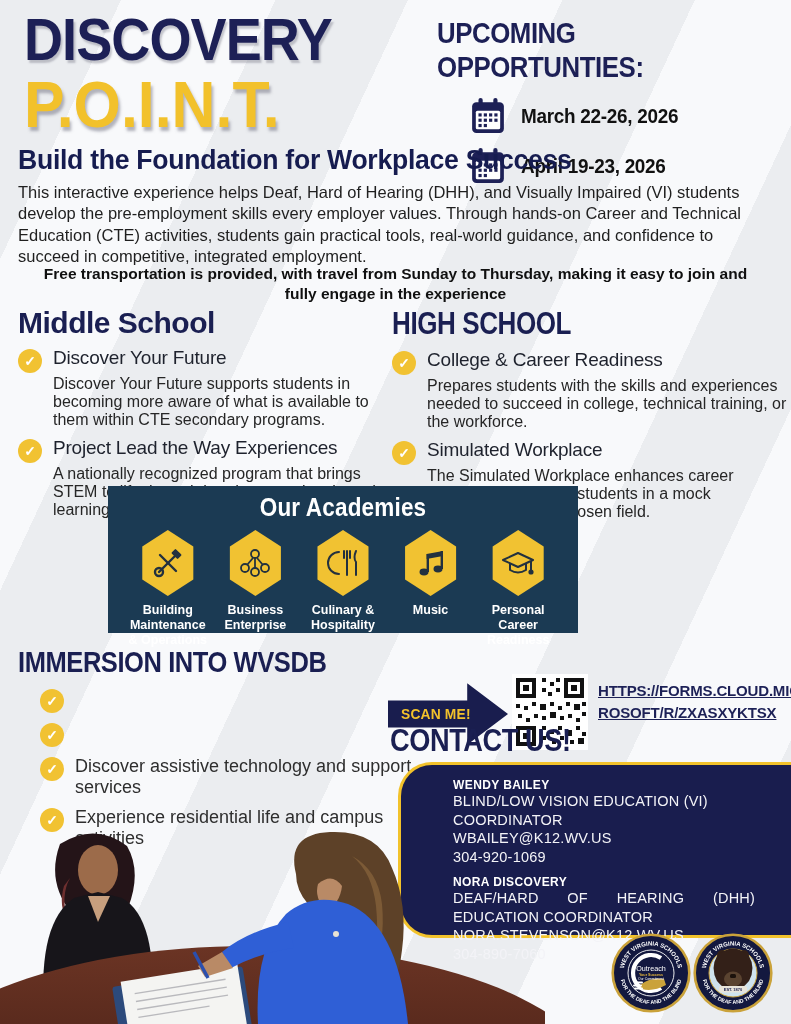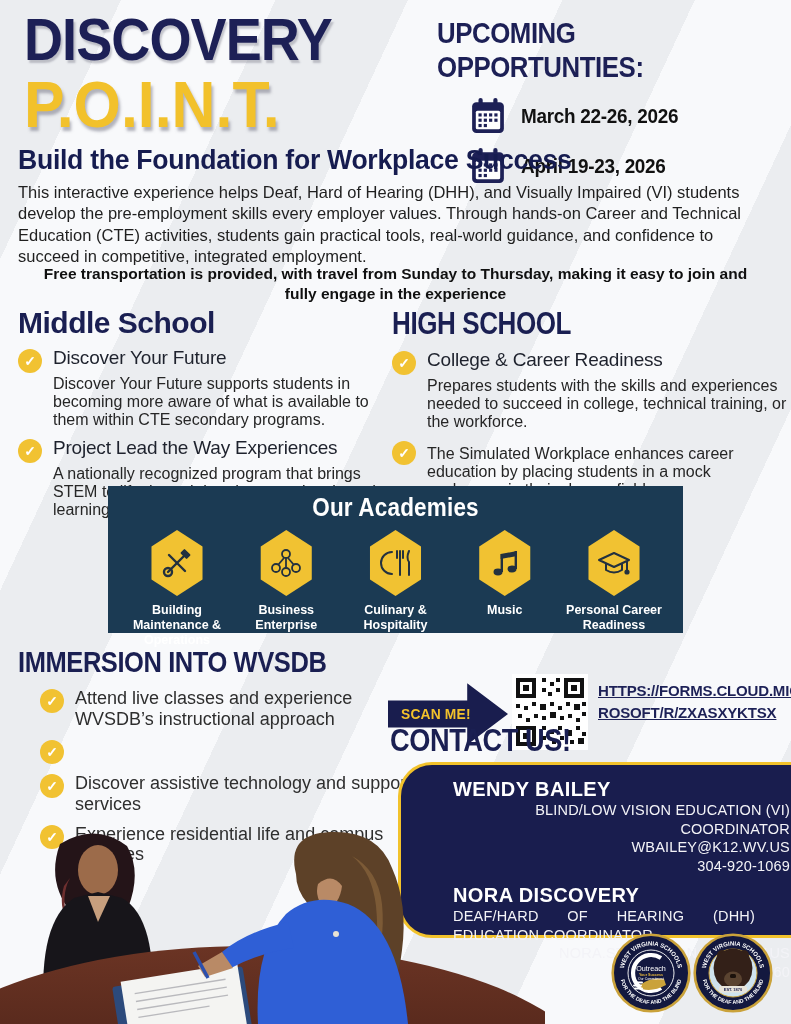--- a/index.html
+++ b/index.html
@@ -43,21 +43,21 @@
   .col-heading-hs{ font-size:31px; font-weight:bold; color:#1a1f52; letter-spacing:-.5px;
     transform:scaleX(.84); transform-origin:left center; }
   .chk-item{ display:flex; margin-top:7px; }
   .chk-icon{ flex:0 0 24px; height:24px; border-radius:50%; background:#f1c232;
     color:#fff; font-size:14px; font-weight:bold; text-align:center; line-height:24px; margin-right:11px; margin-top:2px; }
   .chk-content{ flex:1; }
   .chk-title{ font-size:19px; font-weight:400; color:#1e222d; letter-spacing:-.2px; }
   .chk-body{ font-size:16px; color:#262626; line-height:1.14; margin-top:6px; }
 
   
-  .banner{ position:absolute; left:108px; top:486px; width:575px; height:147px; background:#1b3a53; }
+  .banner{ position:absolute; left:108px; top:486px; width:470px; height:147px; background:#1b3a53; }
   .banner-title{ margin-top:7px; text-align:center; font-size:25px; font-weight:bold; color:#fff; letter-spacing:.2px;
     transform:scaleX(.9); }
   .hex-row{ display:flex; justify-content:space-between; padding:8px 16px 0 16px; }
   .hex-col{ width:106px; display:flex; flex-direction:column; align-items:center; }
   .hex{ width:58px; height:66px; background:#f1c232; clip-path:polygon(50% 0,94% 25%,94% 75%,50% 100%,6% 75%,6% 25%);
     display:flex; align-items:center; justify-content:center; }
   .hex-label{ margin-top:7px; font-size:12.5px; font-weight:bold; color:#fff; text-align:center; line-height:1.2; }
 
   
   .immersion{ position:absolute; left:18px; top:645px; width:396px; }
@@ -76,22 +76,22 @@
   .scan-link{ position:absolute; left:598px; top:680px; width:195px; font-size:15.5px; font-weight:bold;
     color:#1d2157; text-decoration:underline; line-height:1.45; letter-spacing:-.2px;
     transform:scaleX(.97); transform-origin:left top; }
 
   
   .contact-heading{ position:absolute; left:390px; top:722px; font-size:32px; font-weight:bold; color:#1a1f52;
     letter-spacing:-.5px; transform:scaleX(.85); transform-origin:left center; }
   .contact-card{ position:absolute; left:398px; top:762px; width:400px; height:176px; background:#191d4e;
     border:3px solid #f2c22b; border-right:none; border-radius:34px 0 0 34px; padding:13px 8px 10px 52px; color:#fff; }
   .person{ margin-bottom:9px; }
-  .person-name{ font-size:20px; font-weight:bold; letter-spacing:.4px; }
-  .person-line{ font-size:14.5px; line-height:1.28; letter-spacing:.2px; color:#f3f3f7;text-align:right; }
+  .person-name{ font-size:12px; font-weight:bold; letter-spacing:.4px; }
+  .person-line{ font-size:14.5px; line-height:1.28; letter-spacing:.2px; color:#f3f3f7; }
   .justified{ width:302px; text-align:justify; }
 
   
   .photo{ position:absolute; left:0; top:826px; width:545px; height:198px; }
   .logo{ position:absolute; top:933px; }
   .logo-outreach{ left:611px; }
   .logo-school{ left:693px; }
 </style>
 </head>
 <body>
@@ -180,20 +180,21 @@
     <div class="chk-item">
       <div class="chk-icon">✓</div>
       <div class="chk-content">
         <div class="chk-title">College &amp; Career Readiness</div>
         <div class="chk-body">Prepares students with the skills and experiences needed to succeed in college, technical training, or the workforce.</div>
       </div>
     </div>
     <div class="chk-item">
       <div class="chk-icon">✓</div>
       <div class="chk-content">
+        <div class="chk-title">Simulated Workplace</div>
         <div class="chk-body">The Simulated Workplace enhances career education by placing students in a mock workspace in their chosen field.</div>
       </div>
     </div>
   </div>
 
   <div class="banner">
     <div class="banner-title">Our Academies</div>
     <div class="hex-row">
       <div class="hex-col">
         <div class="hex">
@@ -265,21 +266,20 @@
         </div>
         <div class="hex-label">Personal Career Readiness</div>
       </div>
     </div>
   </div>
 
   <div class="immersion">
     <div class="immersion-heading">IMMERSION INTO WVSDB</div>
     <div class="imm-item">
       <div class="chk-icon">✓</div>
-      <div class="imm-text">Attend live classes and experience WVSDB’s instructional approach</div>
     </div>
     <div class="imm-item">
       <div class="chk-icon">✓</div>
     </div>
     <div class="imm-item">
       <div class="chk-icon">✓</div>
       <div class="imm-text">Discover assistive technology and support services</div>
     </div>
     <div class="imm-item">
       <div class="chk-icon">✓</div>

